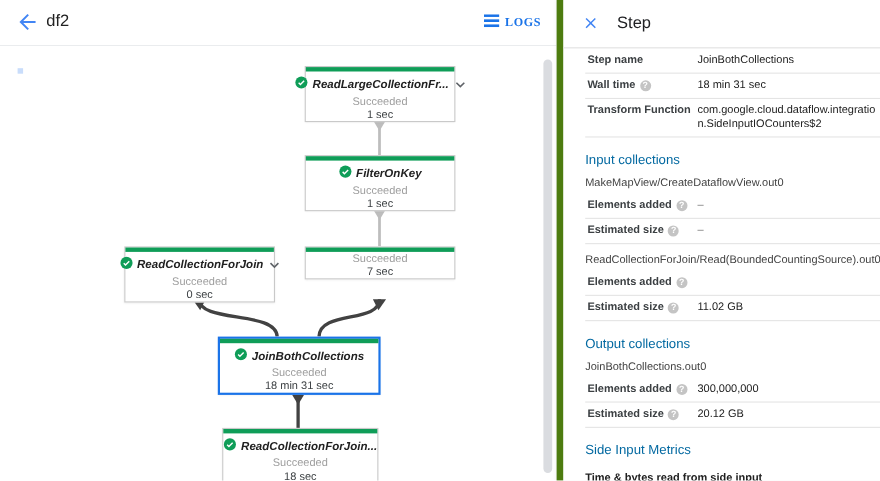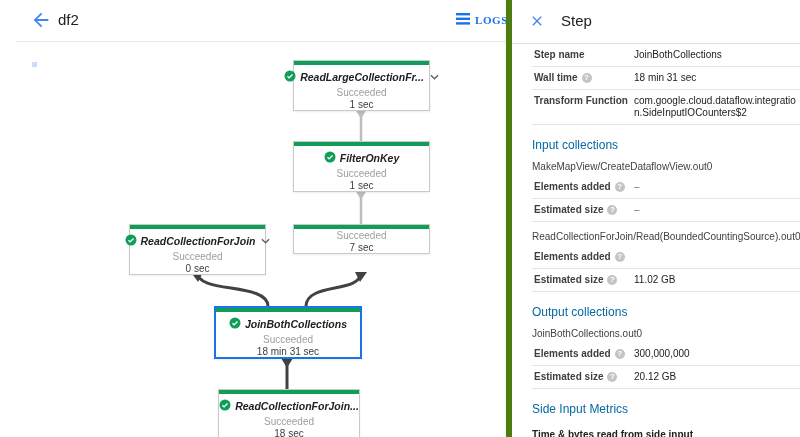--- a/index.html
+++ b/index.html
@@ -1,20 +1,20 @@
 <!DOCTYPE html>
 <html><head>
 <meta charset="utf-8">
 <style>
   html,body{margin:0;padding:0;background:#fff;}
   .app{position:relative;width:800px;height:437px;overflow:hidden;
        font-family:"Liberation Sans","DejaVu Sans",sans-serif;background:#fff;
        -webkit-font-smoothing:antialiased;}
   
-  .left-pane{position:absolute;left:0;top:0;width:506px;height:437px;background:#fff;margin-left:16px;}
+  .left-pane{position:absolute;left:0;top:0;width:506px;height:437px;background:#fff;}
   .left-header{position:relative;height:41px;border-bottom:1px solid #e8eaed;background:#fff;}
   .back-btn{position:absolute;left:13px;top:9px;width:24px;height:24px;cursor:pointer;background:none;border:none;padding:0;}
   .left-title{position:absolute;left:42px;top:11px;font-size:15px;color:#212121;}
   .logs-btn{position:absolute;right:12px;top:9px;display:flex;align-items:center;gap:5px;
             background:none;border:none;color:#1a73e8;font-size:11px;font-weight:bold;
             letter-spacing:.6px;cursor:pointer;padding:4px 2px;font-family:Liberation Serif, serif;}
   .graph{position:relative;width:506px;height:395px;background:#fff;}
   .mini-dot{position:absolute;left:16px;top:20px;width:5px;height:5px;background:#c9ddfb;}
   .edges{position:absolute;left:0;top:0;width:506px;height:395px;pointer-events:none;}
   .gscroll{position:absolute;left:494px;top:12px;width:8px;height:376px;background:#dadce0;border-radius:4px;cursor:pointer;}

